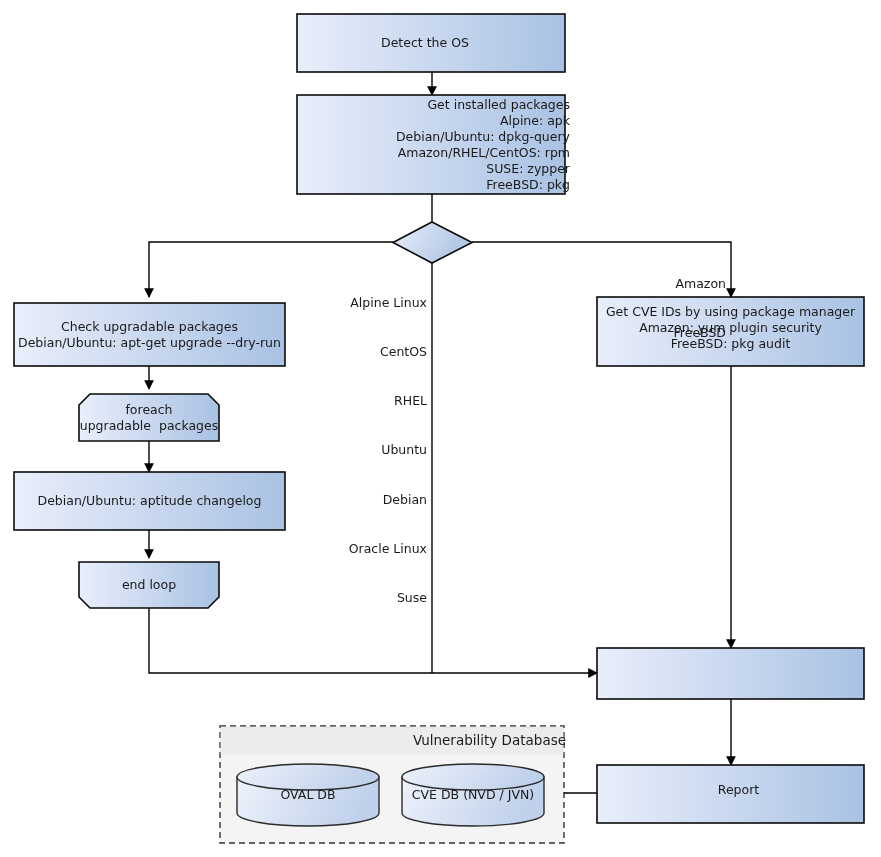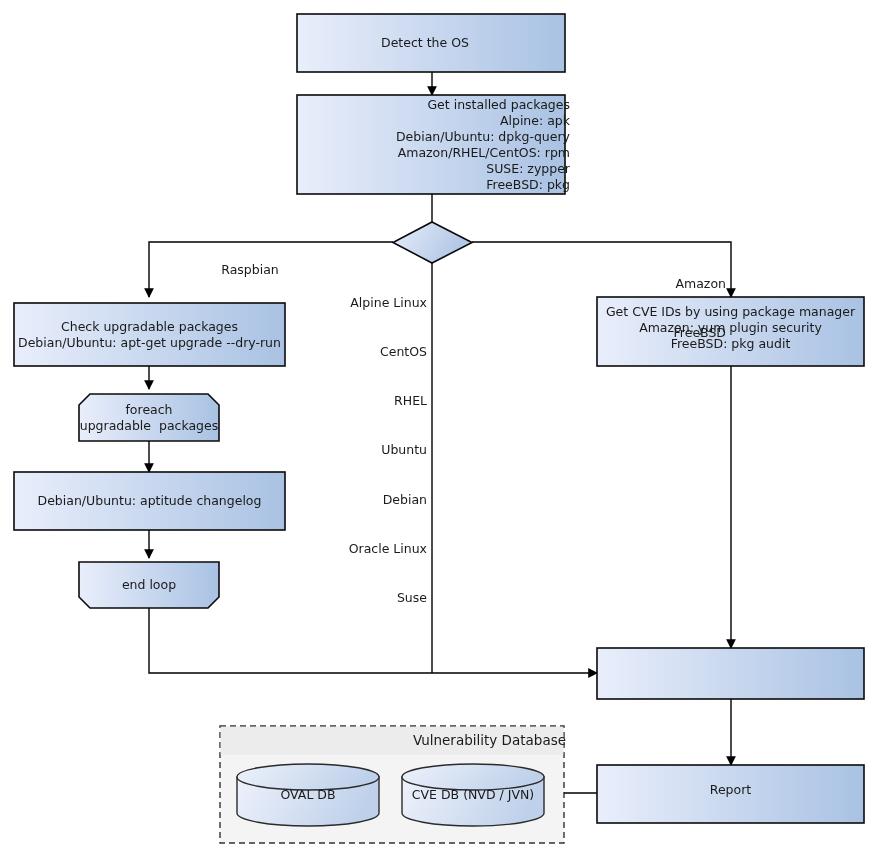--- a/index.html
+++ b/index.html
@@ -149,25 +149,24 @@
     <div>end loop</div>
   </div>
 
   <div class="node-text ta-center" style="left:595px; top:297px; width:271px; height:61px;">
     <div>Get CVE IDs by using package manager</div>
     <div>Amazon: yum plugin security</div>
     <div>FreeBSD: pkg audit</div>
   </div>
 
 
-  <div class="node-text ta-center" style="left:597px; top:765px; width:267px; height:50px;">
+  <div class="node-text ta-center" style="left:597px; top:765px; width:267px; height:50px;padding-left:8px;">
     <div>Report</div>
   </div>
 
-  <div class="edge-label el-center" style="left:155px; top:262px; width:190px;">Raspbian</div>
 
   <div class="edge-label el-right" style="left:300px; top:262px; width:127px;">
     <div>Alpine Linux</div>
     <div>CentOS</div>
     <div>RHEL</div>
     <div>Ubuntu</div>
     <div>Debian</div>
     <div>Oracle Linux</div>
     <div>Suse</div>
   </div>

